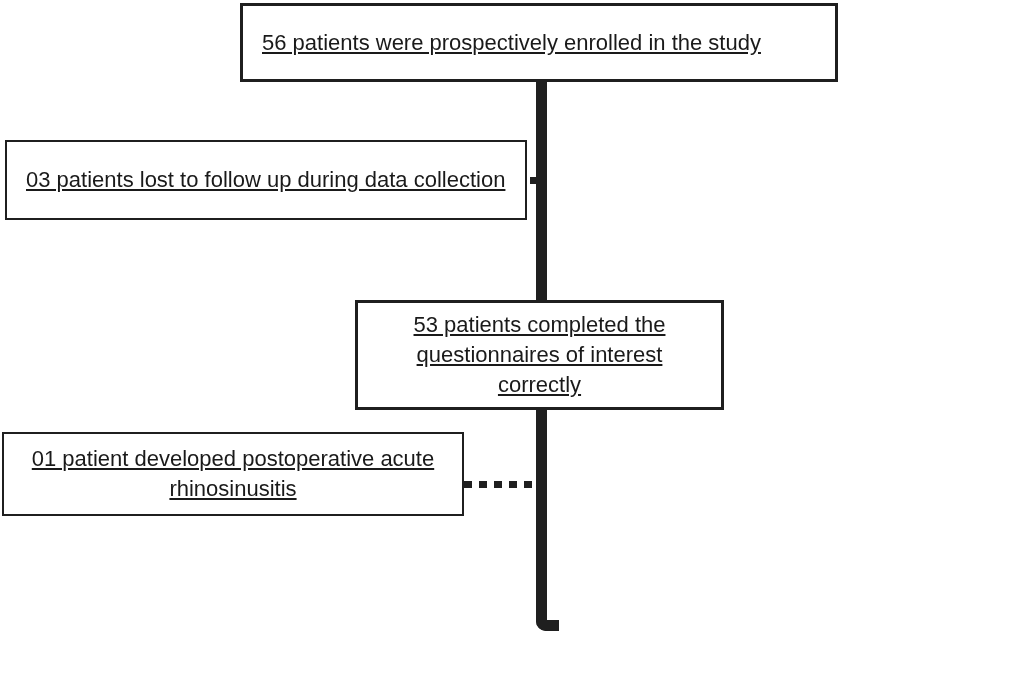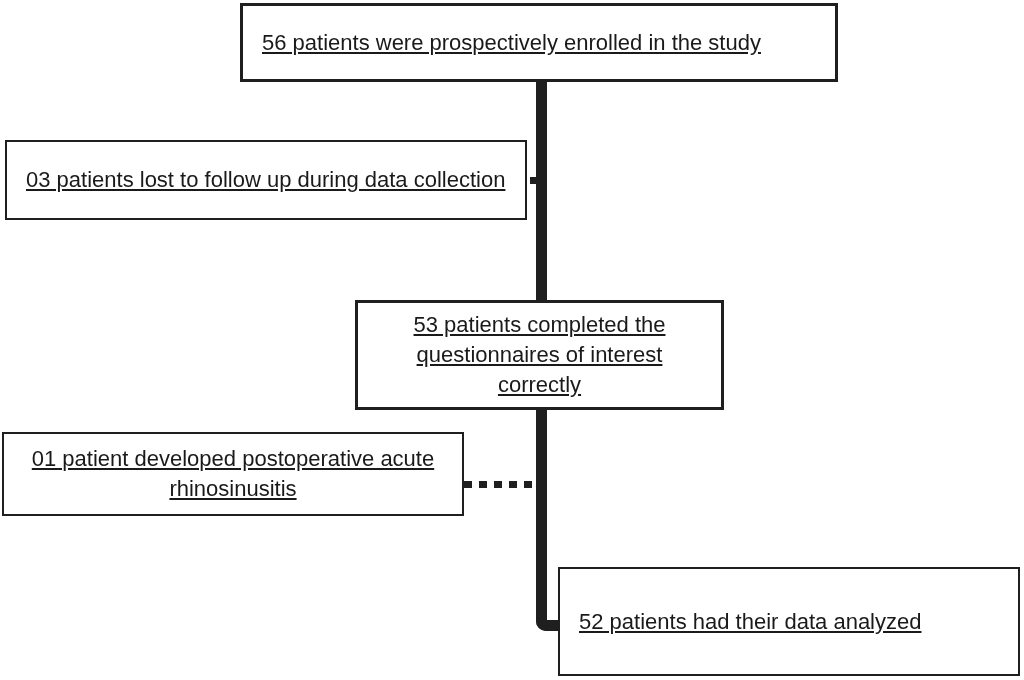--- a/index.html
+++ b/index.html
@@ -84,17 +84,14 @@
   </div>
 
   <div id="node-completed" class="node">
     <span>53 patients completed the questionnaires of interest correctly</span>
   </div>
 
   <div id="node-rhinosinusitis" class="node">
     <span>01 patient developed postoperative acute rhinosinusitis</span>
   </div>
 
-  <div id="node-analyzed" class="node">
-    <span>52 patients  had their data analyzed</span>
-  </div>
 
 </div>
 
 </body></html>

